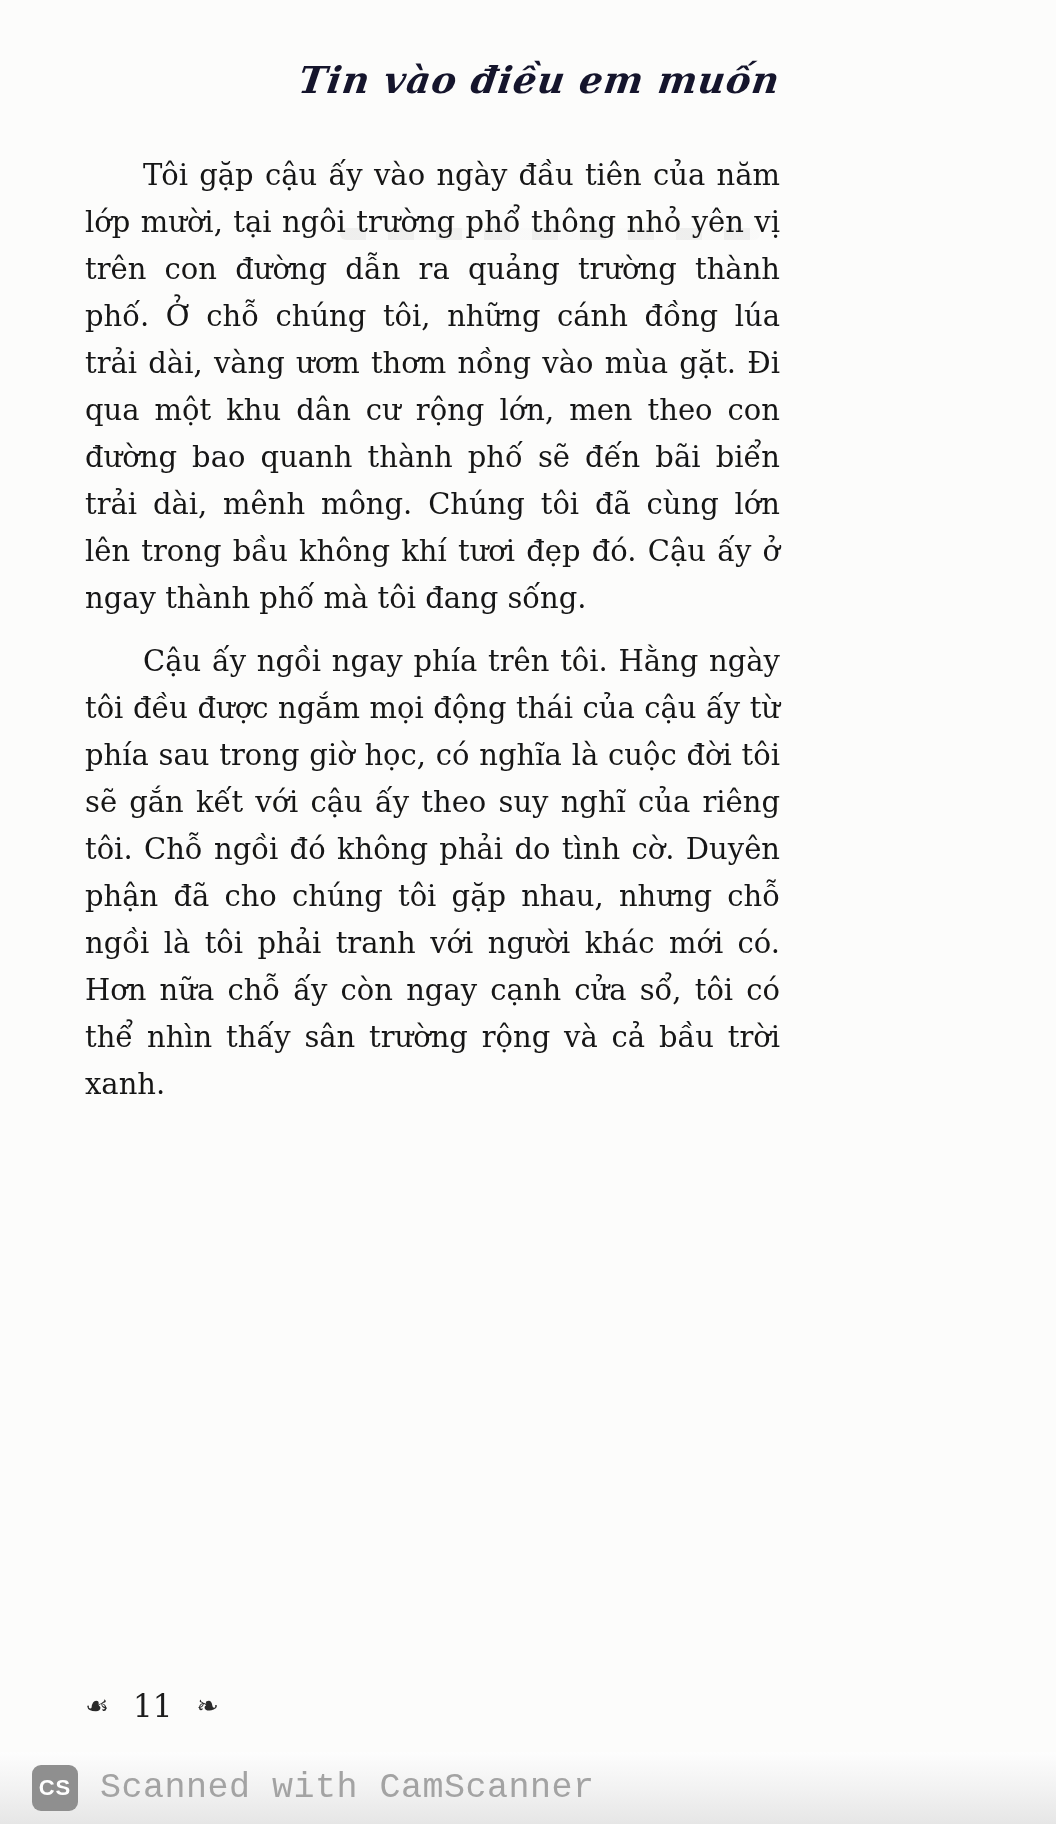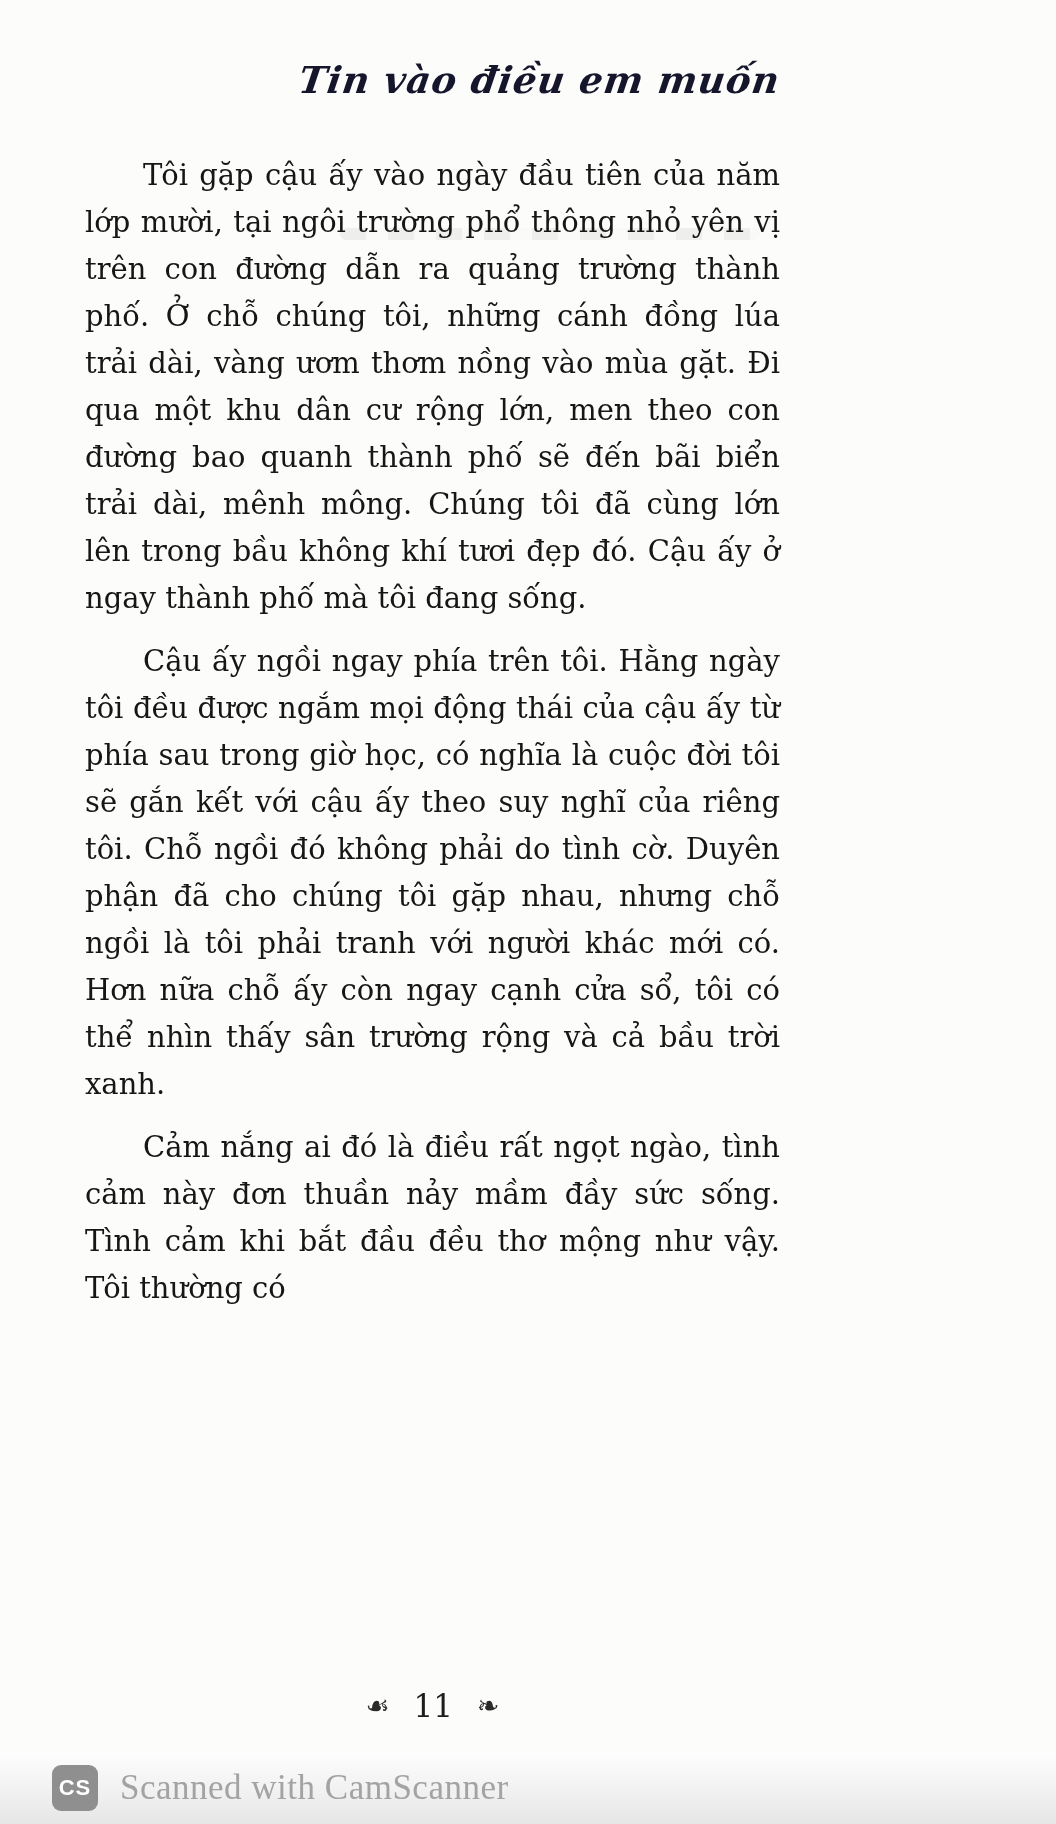--- a/index.html
+++ b/index.html
@@ -50,21 +50,20 @@
   }
   .page-body p.no-indent {
     text-indent: 0;
   }
   
   .pagenum-row {
     position: absolute;
     top: 1688px;
     left: 85px;
     width: 695px;
-    text-align: center;
     font-size: 31px;
     color: #1d1d1d;
     white-space: nowrap;
   }
   .pagenum-row .orn {
     font-family: "DejaVu Sans", sans-serif;
     font-size: 27px;
     color: #2a2a2a;
     position: relative;
     top: -2px;
@@ -89,21 +88,21 @@
   
   .camscanner-bar {
     position: absolute;
     left: 0;
     right: 0;
     bottom: 0;
     height: 72px;
     background: linear-gradient(to bottom, #fdfdfd 0%, #f1f1f1 55%, #e6e6e6 100%);
     display: flex;
     align-items: center;
-    padding-left: 52px;
+    padding-left: 32px;
     box-sizing: border-box;
   }
   .cs-logo {
     width: 46px;
     height: 46px;
     border-radius: 9px;
     background: #8f8f8f;
     display: flex;
     align-items: center;
     justify-content: center;
@@ -111,41 +110,40 @@
     flex: 0 0 auto;
   }
   .cs-logo span {
     font-family: "Liberation Sans", sans-serif;
     font-weight: 700;
     font-size: 22px;
     color: #ffffff;
     letter-spacing: 1px;
   }
   .cs-watermark {
-    font-family: Liberation Serif, serif;
+    font-family: Liberation Mono, monospace;
     font-size: 35px;
     color: #a3a3a3;
     letter-spacing: 0.5px;
   }
 </style>
 </head>
 <body>
 
 <div class="page">
 
   <div class="running-head">
     <span class="script-title">Tin vào điều em muốn</span>
   </div>
 
   <div class="smudge"></div>
 
   <div class="page-body">
     <p>Tôi gặp cậu ấy vào ngày đầu tiên của năm lớp mười, tại ngôi trường phổ thông nhỏ yên vị trên con đường dẫn ra quảng trường thành phố. Ở chỗ chúng tôi, những cánh đồng lúa trải dài, vàng ươm thơm nồng vào mùa gặt. Đi qua một khu dân cư rộng lớn, men theo con đường bao quanh thành phố sẽ đến bãi biển trải dài, mênh mông. Chúng tôi đã cùng lớn lên trong bầu không khí tươi đẹp đó. Cậu ấy ở ngay thành phố mà tôi đang sống.</p>
     <p>Cậu ấy ngồi ngay phía trên tôi. Hằng ngày tôi đều được ngắm mọi động thái của cậu ấy từ phía sau trong giờ học, có nghĩa là cuộc đời tôi sẽ gắn kết với cậu ấy theo suy nghĩ của riêng tôi. Chỗ ngồi đó không phải do tình cờ. Duyên phận đã cho chúng tôi gặp nhau, nhưng chỗ ngồi là tôi phải tranh với người khác mới có. Hơn nữa chỗ ấy còn ngay cạnh cửa sổ, tôi có thể nhìn thấy sân trường rộng và cả bầu trời xanh.</p>
-    <p>Cảm nắng ai đó là điều rất ngọt ngào, tình cảm này đơn thuần nảy mầm đầy sức sống. Tình cảm khi bắt đầu đều thơ mộng như vậy. Tôi thường có</p>
   </div>
 
   <div class="pagenum-row">
     <span class="orn">☙</span>
     <span class="num">11</span>
     <span class="orn">❧</span>
   </div>
 
   <div class="camscanner-bar">
     <div class="cs-logo">

